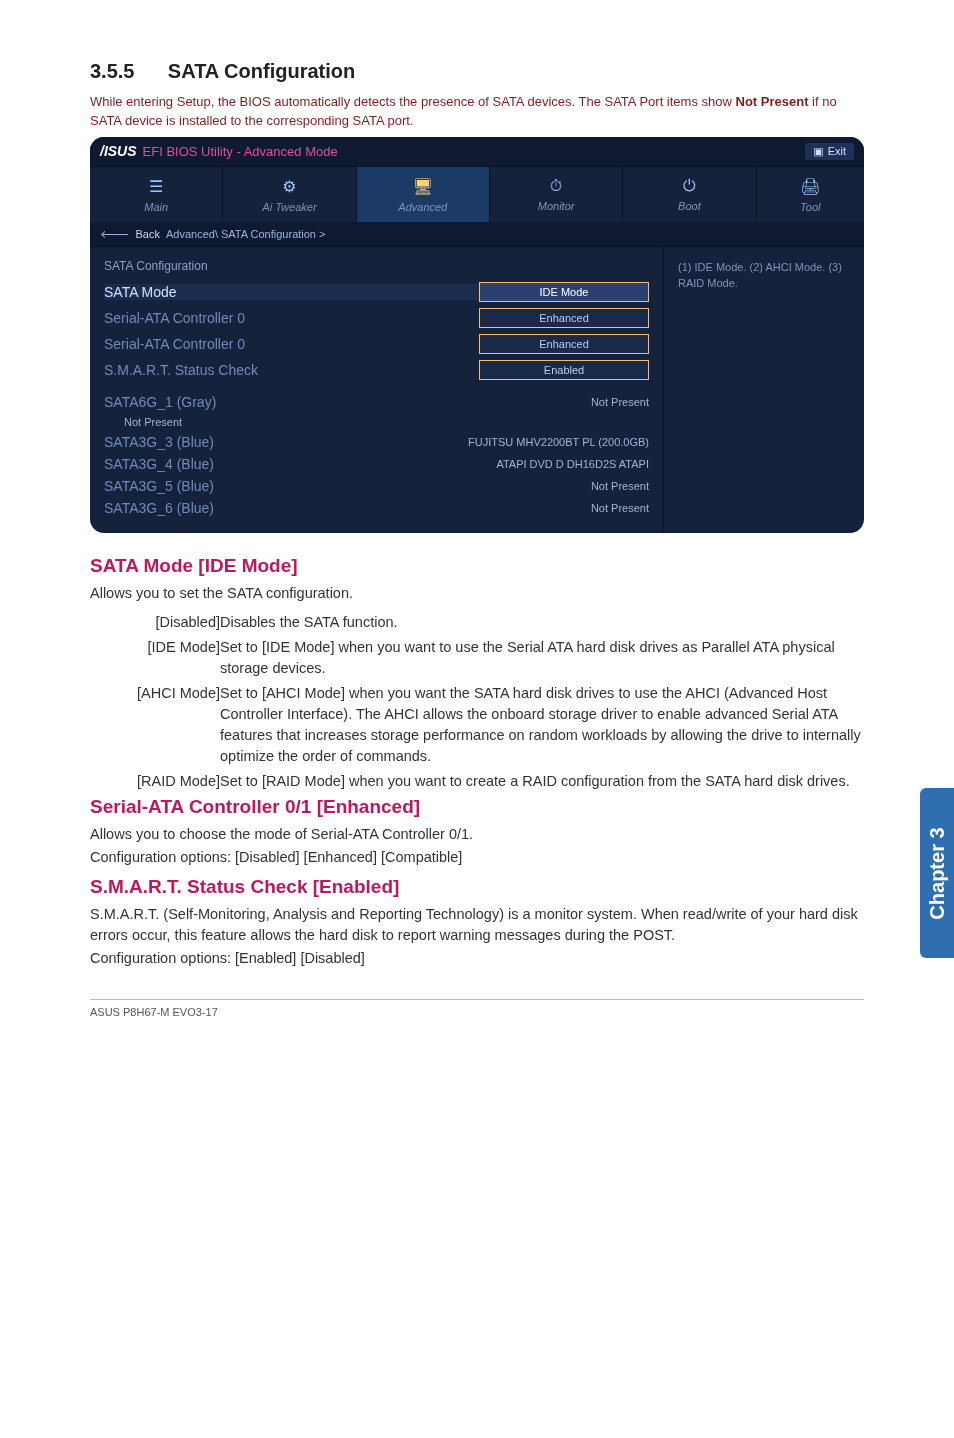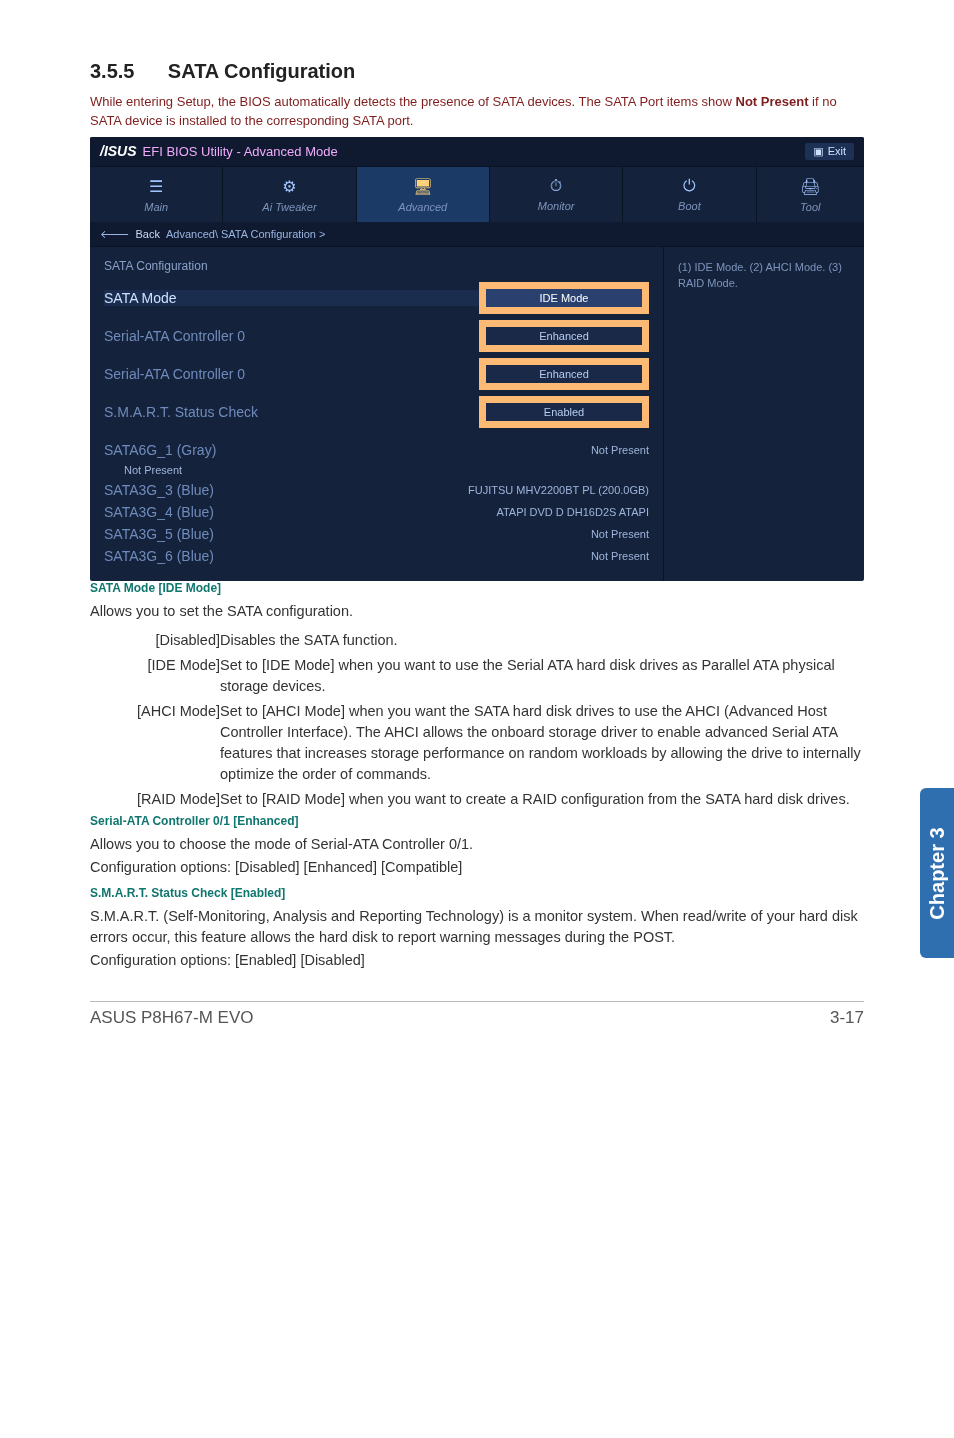--- a/index.html
+++ b/index.html
@@ -25,39 +25,40 @@
     line-height: 1.45;
     color: #7f1d1d;
     margin-bottom: 6px;
   }
   
   .bios-panel {
     width: 100%;
     background: #14223b;
     color: #8aa0c7;
     font-size: 12px;
-    border-radius: 2px;
+    border-radius: 14px;
     overflow: hidden;
+    margin-bottom: 22px;
   }
   .bios-titlebar {
     display: flex;
     align-items: center;
     background: #0f1a30;
     padding: 6px 10px;
     border-bottom: 1px solid #0a1324;
   }
   .bios-logo {
     color: #fff;
     font-weight: bold;
     font-style: italic;
     font-size: 14px;
     margin-right: 6px;
   }
   .bios-title {
-    color: #f0abfc;
+    color: #ec4899;
     font-size: 13px;
     flex: 1;
   }
   .bios-exit {
     display: flex;
     align-items: center;
     gap: 4px;
     color: #cfe0ff;
     font-size: 11px;
     background: #1d3055;
@@ -126,40 +127,40 @@
     color: #6f8bbb;
     font-size: 14px;
   }
   .cfg-value {
     width: 170px;
     font-size: 11px;
     text-align: center;
   }
   .cfg-value.box {
     background: #1a2947;
-    border: 7px solid #fdba74;
+    border: 1px solid #fdba74;
     padding: 3px 6px;
     color: #b7cdf2;
   }
   .cfg-value.box.highlight {
     background: #2a4170;
     color: #fff;
   }
   .cfg-value.plain {
     text-align: left;
     color: #9fb4db;
     width: auto;
     padding-left: 20px;
   }
   .cfg-row.sel .cfg-label { color: #cde0ff; background: #1a2d4e; }
   
   h3.subhead {
-    font-size: 12px;
+    font-size: 19px;
     font-weight: bold;
-    color: #0f766e;
+    color: #be185d;
     margin-bottom: 6px;
   }
   p.body {
     font-size: 14.5px;
     line-height: 1.45;
     color: #333;
     margin-bottom: 8px;
   }
   .opt-row {
     display: flex;
@@ -190,22 +191,22 @@
     white-space: nowrap;
     font-size: 20px;
     font-weight: bold;
   }
   
   .footer {
     border-top: 1px solid #bbb;
     margin-top: 30px;
     padding-top: 6px;
     display: flex;
-    justify-content: space-between;
-    font-size: 17px;
+    justify-content: flex-start;
+    font-size: 11px;
     color: #555;
   }
 </style>
 </head>
 <body>
 
 <div class="side-tab">
   <span>Chapter 3</span>
 </div>
 

